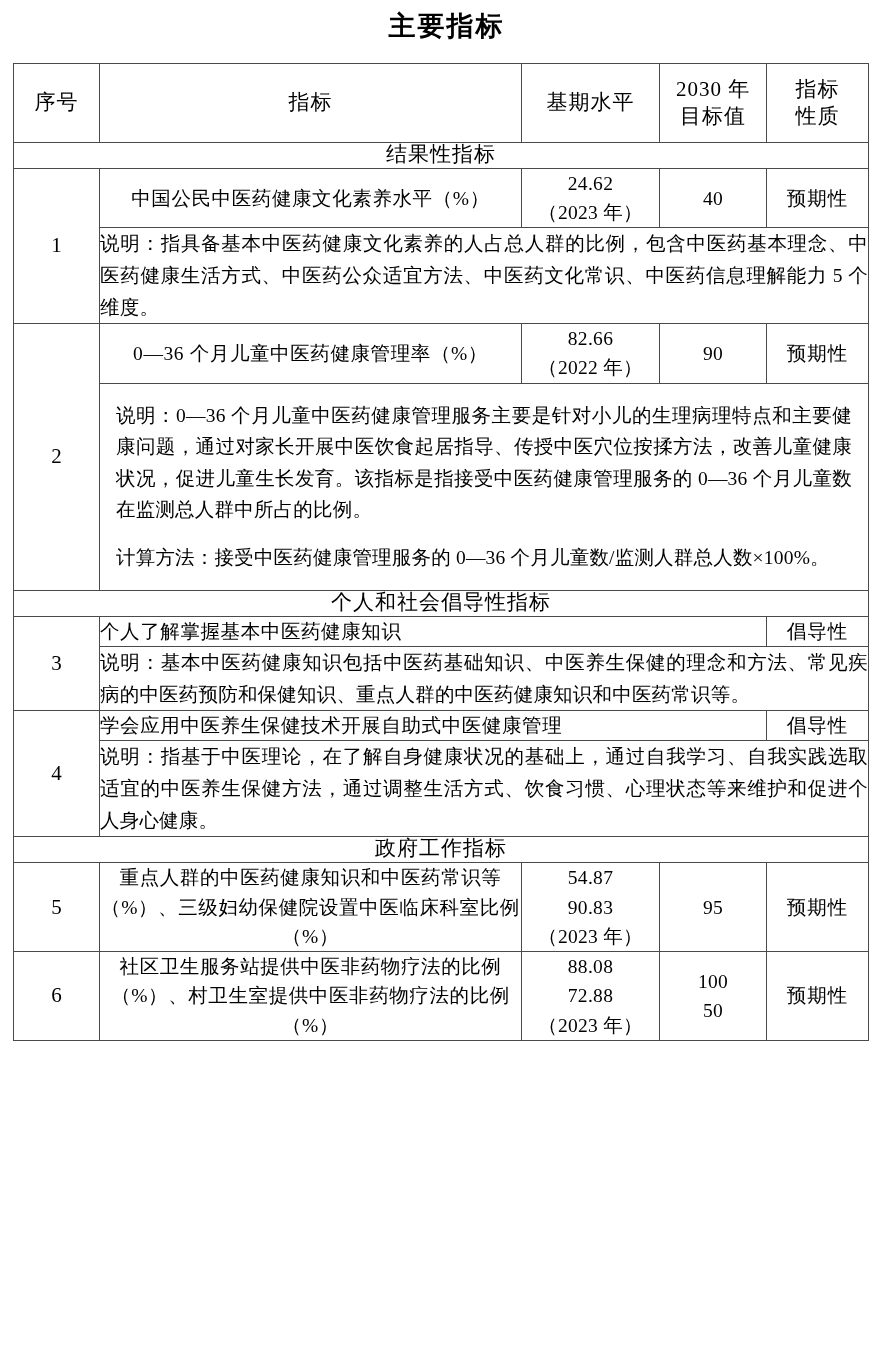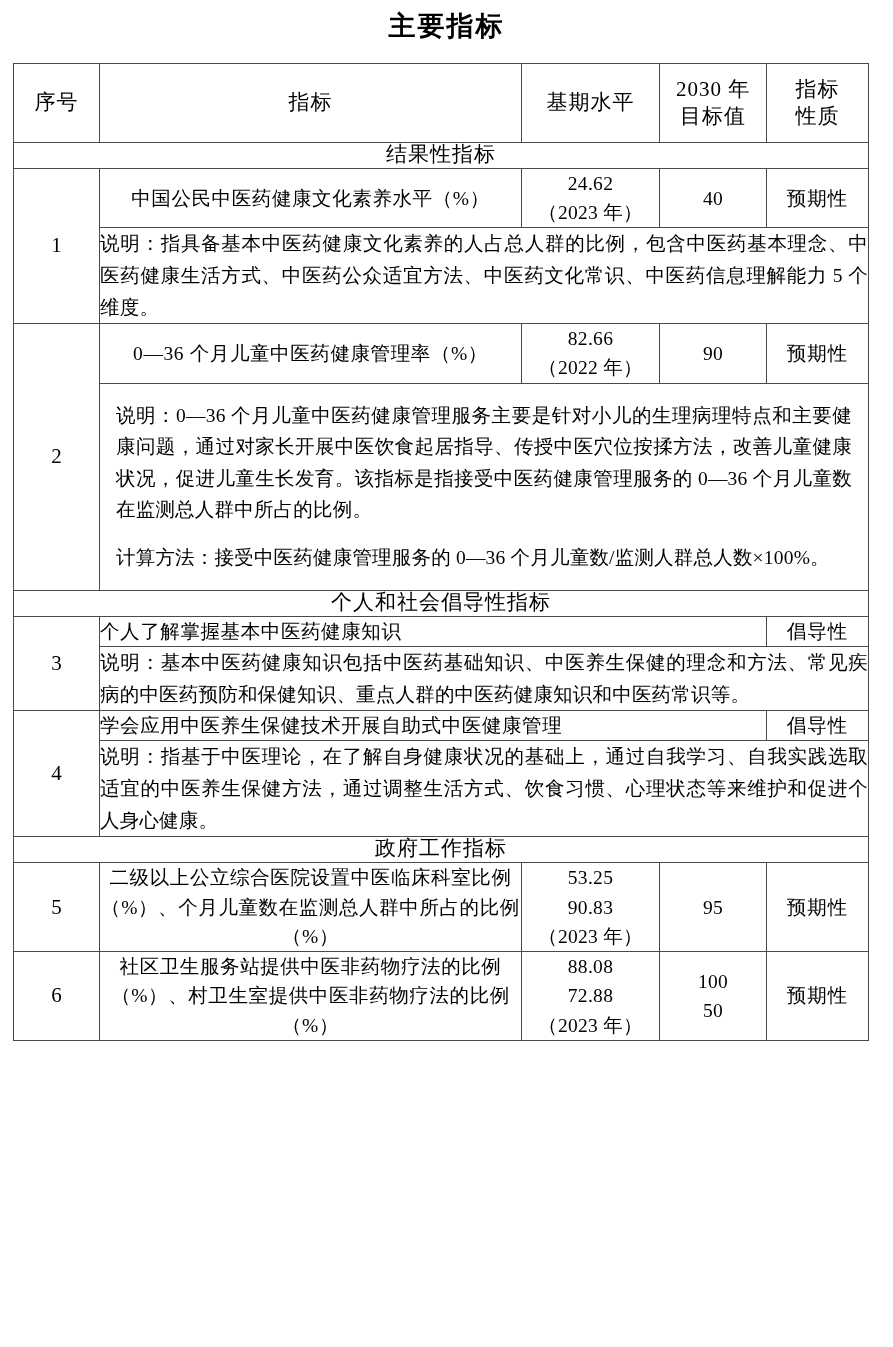--- a/index.html
+++ b/index.html
@@ -217,23 +217,23 @@
         <tr>
           <td class="desc-cell" colspan="4">说明：指基于中医理论，在了解自身健康状况的基础上，通过自我学习、自我实践选取适宜的中医养生保健方法，通过调整生活方式、饮食习惯、心理状态等来维护和促进个人身心健康。</td>
         </tr>
 
         <tr class="section-row">
           <td colspan="5">政府工作指标</td>
         </tr>
 
         <tr>
           <td class="no-cell">5</td>
-          <td class="ind-cell">二级以上公立综合医院设置中医临床科室比例（%）、个月儿童数在监测总人群中所占的比例（%）</td>
-          <td class="num-cell">
-            <div>53.25</div>
+          <td class="ind-cell">重点人群的中医药健康知识和中医药常识等（%）、三级妇幼保健院设置中医临床科室比例（%）</td>
+          <td class="num-cell">
+            <div>54.87</div>
             <div>90.83</div>
             <div>（2023 年）</div>
           </td>
           <td class="num-cell">95</td>
           <td class="nature-cell">预期性</td>
         </tr>
 
         <tr>
           <td class="no-cell">6</td>
           <td class="ind-cell">社区卫生服务站提供中医非药物疗法的比例（%）、村卫生室提供中医非药物疗法的比例（%）</td>

